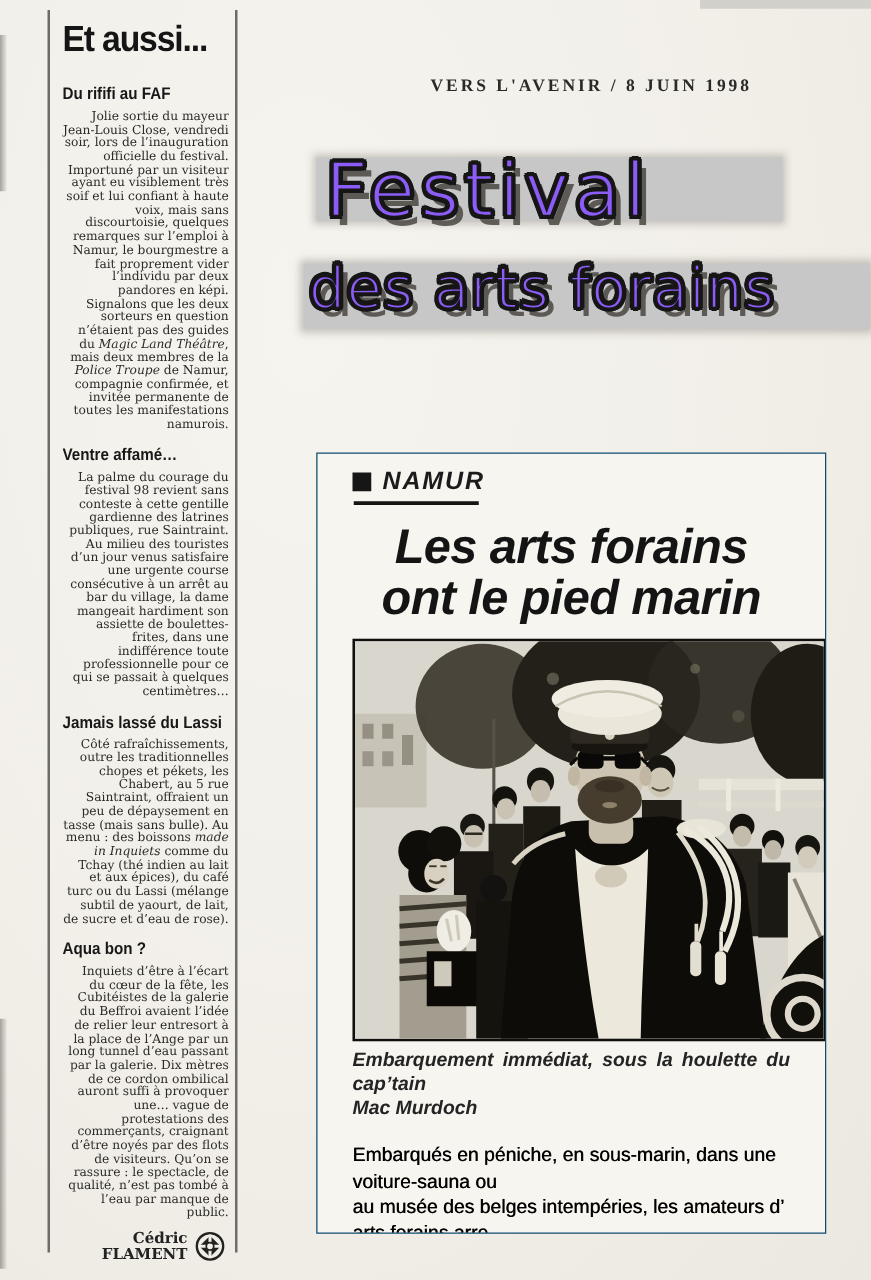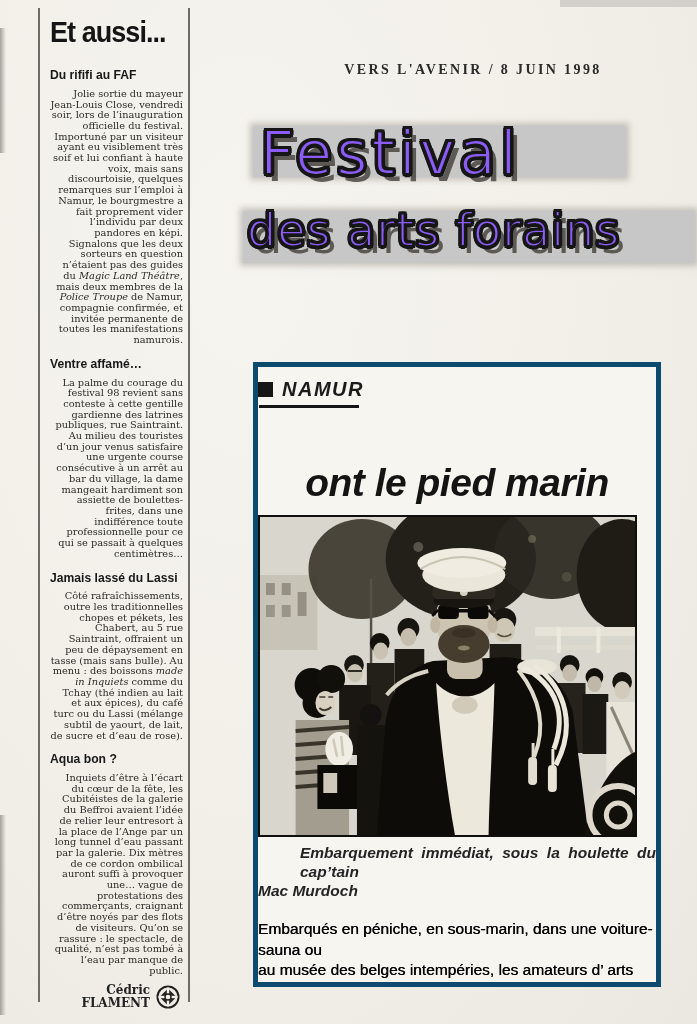--- a/index.html
+++ b/index.html
@@ -34,31 +34,31 @@
   .band2{left:243px;top:211px;width:452px;height:52px;}
   .headline-line{position:absolute;white-space:nowrap;font-weight:normal;color:#8b5cf6;
     font-family:"DejaVu Sans", sans-serif;
     -webkit-text-stroke:2.2px #161616;
     text-shadow:-2px -2px 0 #161616,2px -2px 0 #161616,-2px 2px 0 #161616,2px 2px 0 #161616,0 -2.5px 0 #161616,0 2.5px 0 #161616,-2.5px 0 0 #161616,2.5px 0 0 #161616,6px 7px 0 rgba(74,71,66,.85);}
   .hl1{left:260px;top:118px;font-size:60px;letter-spacing:4px;}
   .hl2{left:247px;top:203px;font-size:46px;letter-spacing:1px;}
 
   
   .article-box{position:absolute;left:253px;top:362px;width:408px;height:625px;box-sizing:border-box;
-    border:5px solid #0c4a6e;background:#f7f5f0;padding:11px 0;overflow:hidden;}
+    border:1px solid #0c4a6e;background:#f7f5f0;padding:11px 28px;overflow:hidden;}
   .kicker-row{display:flex;align-items:center;gap:9px;}
   .kicker-bullet{width:15px;height:15px;background:#161616;flex:0 0 auto;}
   .kicker-text{font-style:italic;font-weight:bold;font-size:20px;letter-spacing:1.5px;color:#1b1b1b;}
   .kicker-rule{width:100px;height:3px;background:#141414;margin:4px 0 0 1px;}
   .art-title{margin-top:14px;text-align:center;font-style:italic;font-weight:bold;
     font-size:39px;line-height:1.04;letter-spacing:-.5px;color:#141414;}
   .photo-frame{margin-top:12px;border:2px solid #0f0f0d;width:379px;height:322px;box-sizing:border-box;background:#d9d6cd;}
   .photo-frame svg{display:block;width:100%;height:100%;}
   .caption{margin-top:6px;font-style:italic;font-weight:bold;font-size:15.5px;line-height:19px;color:#242424;}
-  .caption-l1{text-align:justify;text-align-last:justify;margin-left:42px;}
+  .caption-l1{text-align:justify;text-align-last:justify;}
   .caption-l2{display:flex;justify-content:space-between;align-items:flex-start;}
   .caption-credit{font-size:10.5px;letter-spacing:.2px;color:#2b2b2b;}
   .standfirst{margin-top:19px;font-size:15.5px;line-height:20.5px;color:#000000;text-shadow:.35px 0 0 #1c1c1c;}
 </style>
 </head>
 <body>
 
 <div class="edge-streak" style="top:28px;height:125px;"></div>
 <div class="edge-streak" style="top:815px;height:200px;"></div>
 <div class="top-band"></div>
@@ -114,21 +114,21 @@
 <div class="headline-line hl2">des arts forains</div>
 
 <div class="article-box">
   <div class="kicker-row">
     <div class="kicker-bullet"></div>
     <div class="kicker-text">NAMUR</div>
   </div>
   <div class="kicker-rule"></div>
 
   <div class="art-title">
-    <br>
+    <span>Les arts forains</span><br>
     <span>ont le pied marin</span>
   </div>
 
   <div class="photo-frame">
     <svg viewBox="0 0 379 318" preserveAspectRatio="none">
 
       <rect x="0" y="0" width="379" height="318" fill="#d9d6cd"></rect>
 
       <g opacity="0.9">
         <rect x="0" y="58" width="58" height="75" fill="#c6c1b5"></rect>

